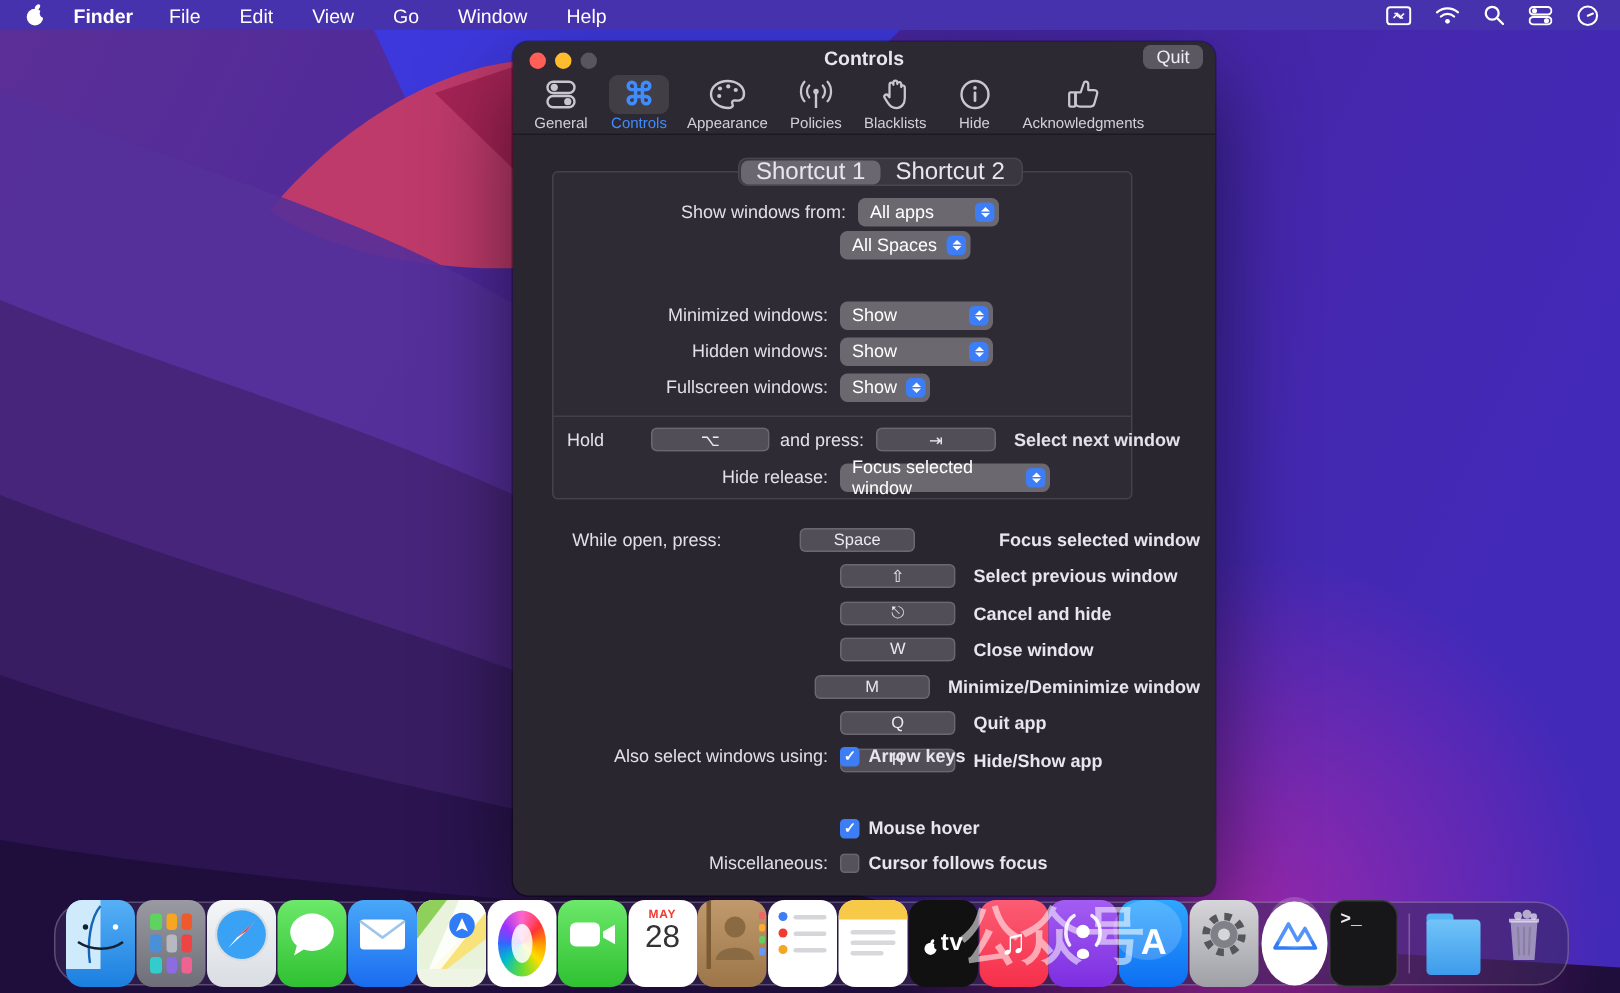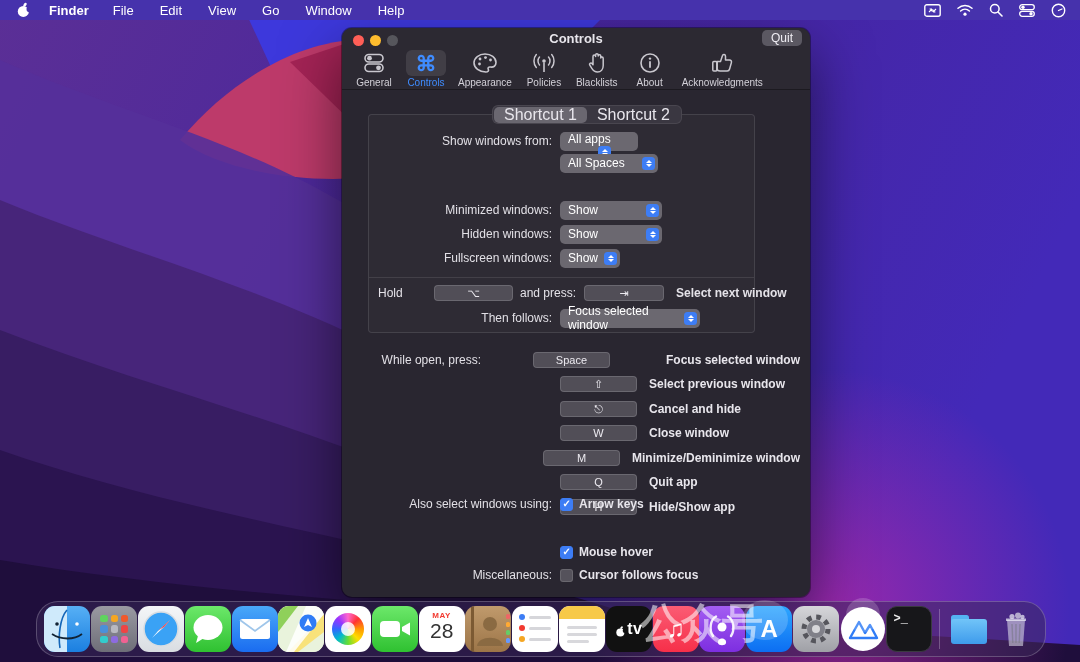--- a/index.html
+++ b/index.html
@@ -86,21 +86,21 @@
   .hold-key { left:66px; top:2px; width:79px; }
   .press-lbl { left:100px; width:108px; text-align:right; font-size:12px; line-height:20px; }
   .press-key { left:216px; top:2px; width:80px; }
   .hold-action { left:308px; font-size:12px; line-height:20px; font-weight:bold; }
   .act-bold { font-weight:bold; }
 
   
   .dock { position:absolute; left:36px; top:601px; width:1010px; height:56px;
     background:rgba(58,40,88,0.52); border:1px solid rgba(255,255,255,0.22);
     border-radius:22px; z-index:6; display:flex; align-items:center; padding:0 7px; }
-  .dock-item { width:46px; height:46px; margin:0 0.4px; border-radius:11px; position:relative; flex:none; }
+  .dock-item { width:46px; height:58px; margin:0 0.4px; border-radius:11px; position:relative; flex:none; }
   .dock-sep { width:1px; height:40px; background:rgba(255,255,255,0.25); margin:0 6px; flex:none; }
   .di-svg { position:absolute; inset:0; }
 
   .di-finder { background:linear-gradient(180deg,#57b0f5,#1b7fe0); overflow:hidden; }
   .di-launchpad { background:linear-gradient(180deg,#9a9aa2,#6e6e78); }
   .lp-grid { position:absolute; inset:9px; display:grid; grid-template-columns:repeat(3,1fr); gap:3px; }
   .lp-grid span { border-radius:2.5px; }
   .di-safari { background:linear-gradient(180deg,#f4f6f8,#d9dde2); }
   .di-messages { background:linear-gradient(180deg,#6ce86a,#2fc131); }
   .di-mail { background:linear-gradient(180deg,#49a8f8,#1a6cf0); }
@@ -293,21 +293,21 @@
       <span class="tb-label">Blacklists</span>
     </div>
     <div class="tb-item">
       <span class="tb-icon">
         <svg width="22" height="22" viewBox="0 0 22 22">
             <circle cx="11" cy="11" r="9" fill="none" stroke="#c9c7ce" stroke-width="1.6"></circle>
             <circle cx="11" cy="6.6" r="1.2" fill="#c9c7ce"></circle>
             <rect x="10.1" y="9" width="1.8" height="7" rx="0.9" fill="#c9c7ce"></rect>
           </svg>
       </span>
-      <span class="tb-label">About</span>
+      <span class="tb-label">Hide</span>
     </div>
     <div class="tb-item">
       <span class="tb-icon">
         <svg width="24" height="22" viewBox="0 0 24 22">
             <path d="M7,9.5 L10.5,9.5 L12.5,3.5 C13,1.8 15.5,2.2 15.5,4.2 L15.5,8 L19.5,8 C21,8 21.8,9.2 21.4,10.6 L19.6,17 C19.3,18.2 18.4,19 17.2,19 L10,19 C8.5,19 7,18 7,16.5 Z" fill="none" stroke="#c9c7ce" stroke-width="1.5" stroke-linejoin="round"></path>
             <path d="M7,9.5 L7,19" stroke="#c9c7ce" stroke-width="1.5"></path>
             <rect x="2.8" y="9.5" width="4.2" height="9.5" rx="1" fill="none" stroke="#c9c7ce" stroke-width="1.5"></rect>
           </svg>
       </span>
       <span class="tb-label">Acknowledgments</span>
@@ -315,33 +315,33 @@
   </div>
 
   <div class="seg">
     <div class="seg-btn selected">Shortcut 1</div>
     <div class="seg-btn">Shortcut 2</div>
   </div>
 
   <div class="groupbox"></div>
   <div class="box-sep"></div>
 
-  <div class="row" style="top:103px;">
+  <div class="row" style="top:103px;padding-left:12px;">
     <span class="lbl">Show windows from:</span>
-    <span class="popup" style="width:78px;flex-direction:column;">
+    <span class="popup" style="width:94px;">
       <span class="ptxt">All apps</span>
       <span class="stepper">
           <span class="tri-up"></span>
           <span class="tri-dn"></span>
         </span>
     </span>
   </div>
   <div class="row" style="top:125px;">
     <span class="lbl"></span>
-    <span class="popup" style="width:98px;">
+    <span class="popup" style="width:87px;">
       <span class="ptxt">All Spaces</span>
       <span class="stepper">
           <span class="tri-up"></span>
           <span class="tri-dn"></span>
         </span>
     </span>
   </div>
 
   <div class="row" style="top:172px;">
     <span class="lbl">Minimized windows:</span>
@@ -376,21 +376,21 @@
 
   <div class="hold-row">
     <span class="hold-lbl">Hold</span>
     <span class="keybtn hold-key">⌥</span>
     <span class="press-lbl">and press:</span>
     <span class="keybtn press-key">⇥</span>
     <span class="hold-action">Select next window</span>
   </div>
 
   <div class="row" style="top:280px;">
-    <span class="lbl">Then follows:</span>
+    <span class="lbl">Hide release:</span>
     <span class="popup" style="width:140px;">
       <span class="ptxt">Focus selected window</span>
       <span class="stepper">
           <span class="tri-up"></span>
           <span class="tri-dn"></span>
         </span>
     </span>
   </div>
 
   <div class="row" style="top:322px;gap:44px;">

